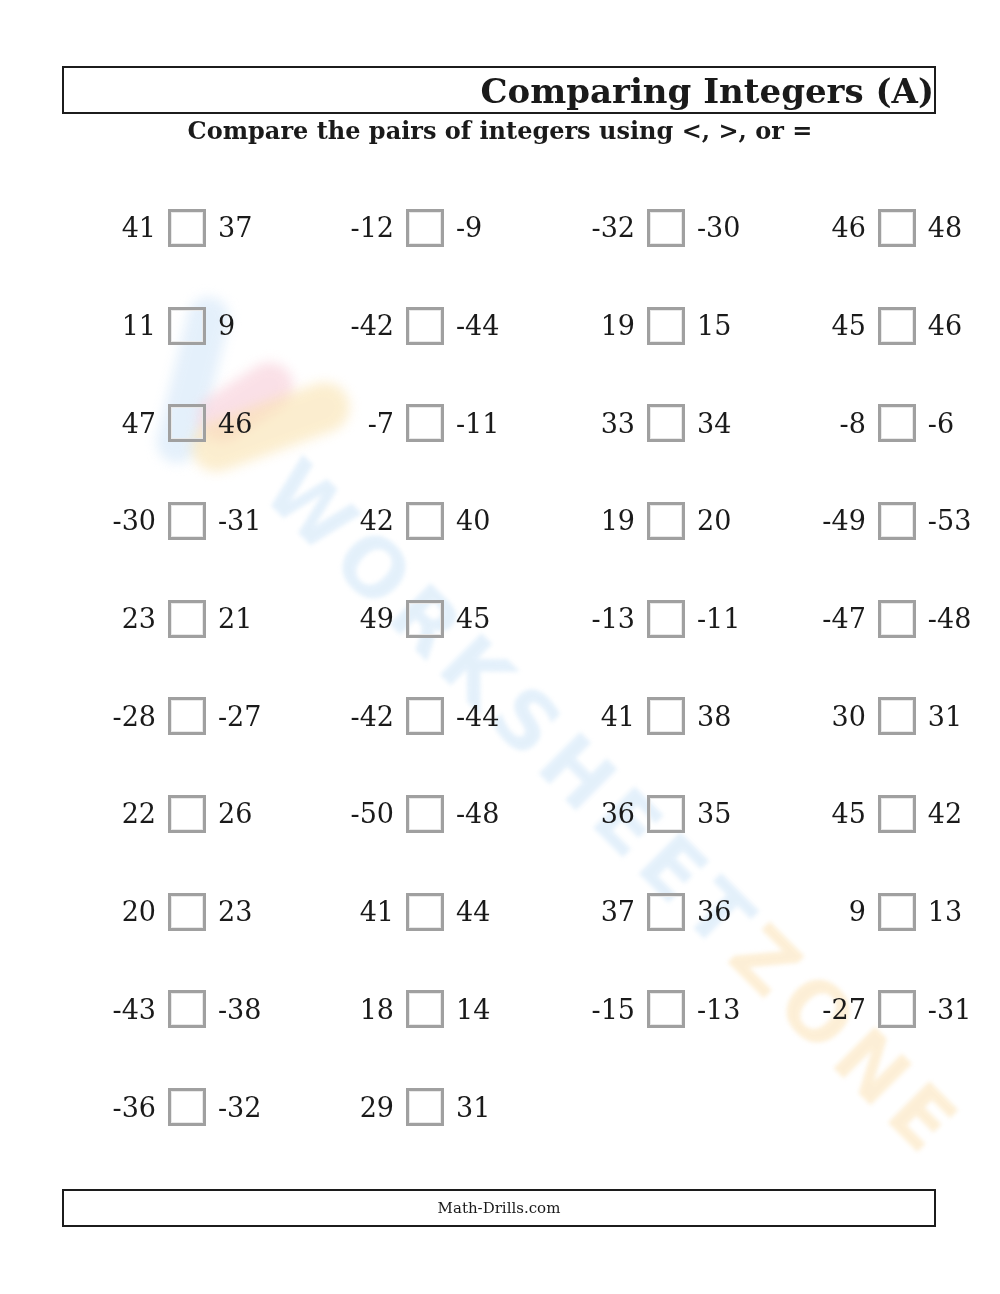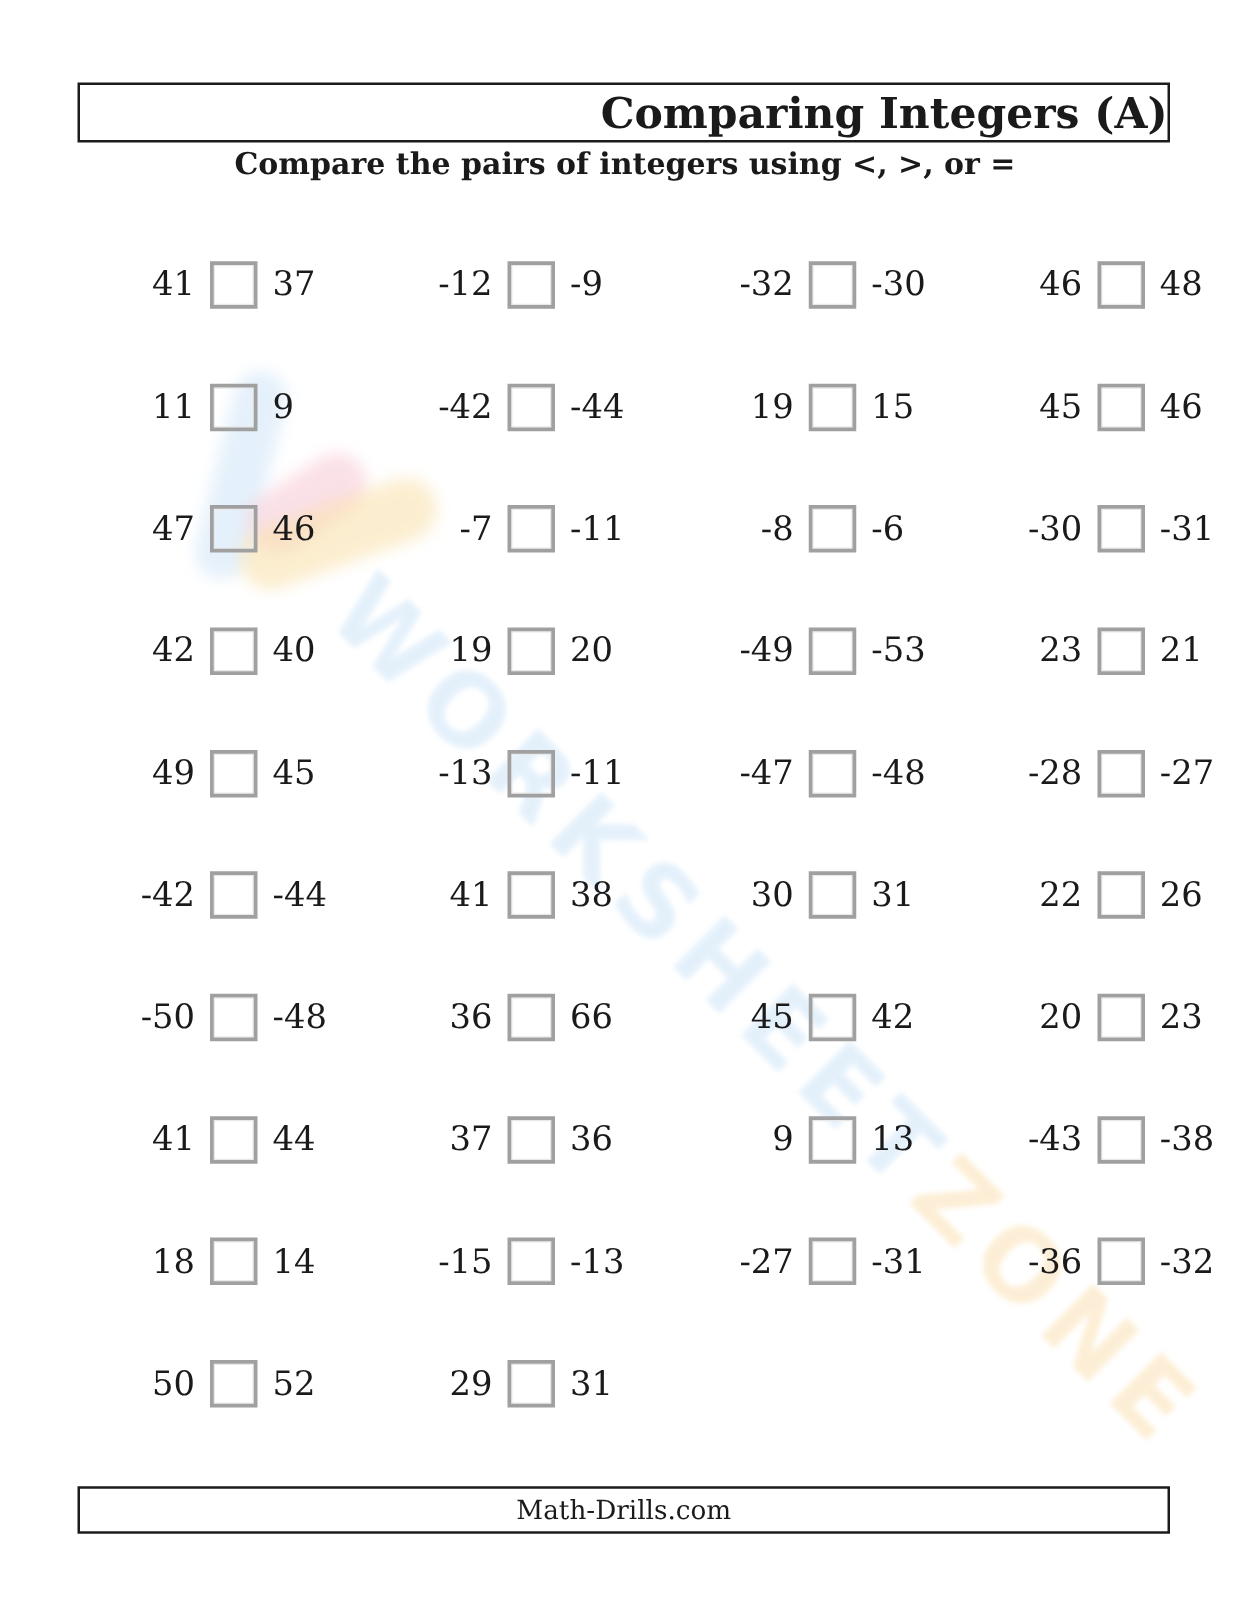--- a/index.html
+++ b/index.html
@@ -84,21 +84,21 @@
     flex: 0 0 auto;
   }
 
   .footer-box {
     position: absolute;
     left: 62px; top: 1189px;
     width: 870px; height: 34px;
     border: 2px solid #1c1c1c;
     text-align: center;
     line-height: 34px;
-    font-size: 21px;
+    font-size: 15px;
   }
 </style>
 </head>
 <body>
 
 <div class="watermark">
   <div class="wm-blob wm-blue-stroke"></div>
   <div class="wm-blob wm-pink-stroke"></div>
   <div class="wm-blob wm-yellow-stroke"></div>
   <div class="wm-text"><span class="wm-blue">WORKSHEET</span><span class="wm-orange">ZONE</span></div>
@@ -167,20 +167,25 @@
     <div class="answer-box"></div>
     <span class="num-right">46</span>
   </div>
 
   <div class="problem-cell">
     <span class="num-left">-7</span>
     <div class="answer-box"></div>
     <span class="num-right">-11</span>
   </div>
 
+  <div class="problem-cell">
+    <span class="num-left">33</span>
+    <div class="answer-box"></div>
+    <span class="num-right">34</span>
+  </div>
 
   <div class="problem-cell">
     <span class="num-left">-8</span>
     <div class="answer-box"></div>
     <span class="num-right">-6</span>
   </div>
 
   <div class="problem-cell">
     <span class="num-left">-30</span>
     <div class="answer-box"></div>
@@ -261,21 +266,21 @@
 
   <div class="problem-cell">
     <span class="num-left">-50</span>
     <div class="answer-box"></div>
     <span class="num-right">-48</span>
   </div>
 
   <div class="problem-cell">
     <span class="num-left">36</span>
     <div class="answer-box"></div>
-    <span class="num-right">66</span>
+    <span class="num-right">35</span>
   </div>
 
   <div class="problem-cell">
     <span class="num-left">45</span>
     <div class="answer-box"></div>
     <span class="num-right">42</span>
   </div>
 
   <div class="problem-cell">
     <span class="num-left">20</span>
@@ -324,25 +329,20 @@
     <div class="answer-box"></div>
     <span class="num-right">-31</span>
   </div>
 
   <div class="problem-cell">
     <span class="num-left">-36</span>
     <div class="answer-box"></div>
     <span class="num-right">-32</span>
   </div>
 
-  <div class="problem-cell">
-    <span class="num-left">50</span>
-    <div class="answer-box"></div>
-    <span class="num-right">52</span>
-  </div>
 
   <div class="problem-cell">
     <span class="num-left">29</span>
     <div class="answer-box"></div>
     <span class="num-right">31</span>
   </div>
 </div>
 
   <div class="footer-box">
     <span>Math-Drills.com</span>

